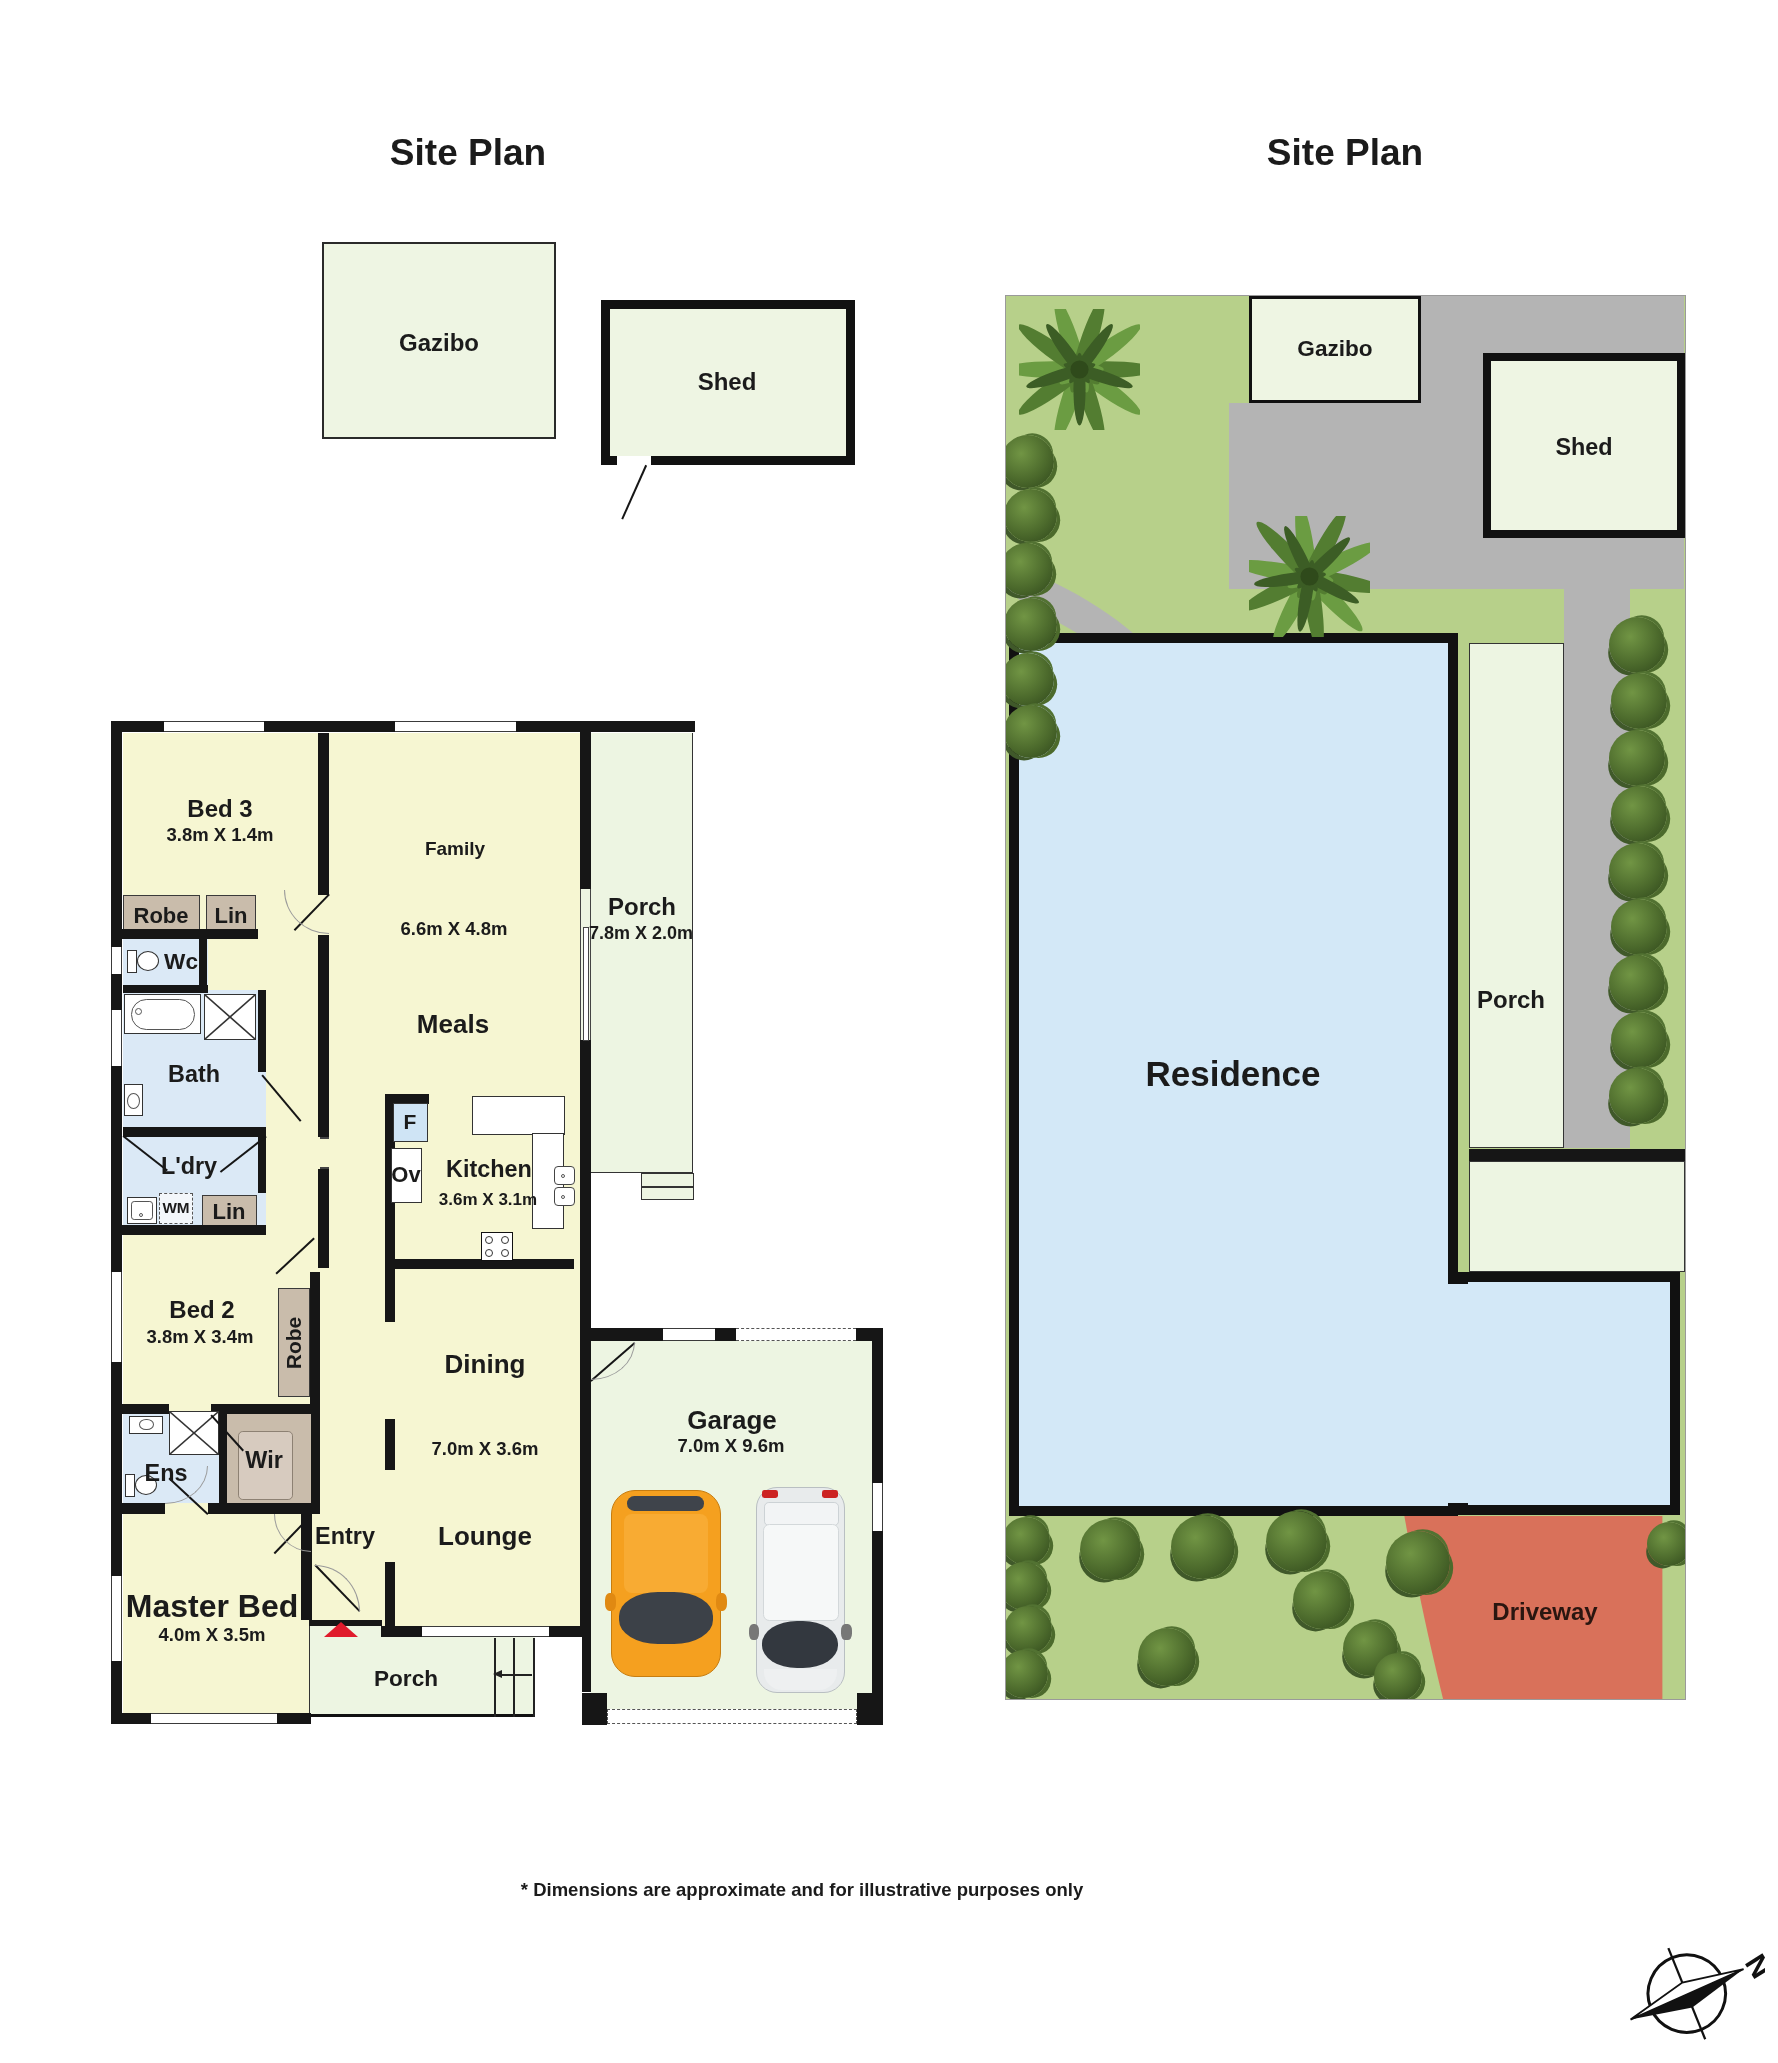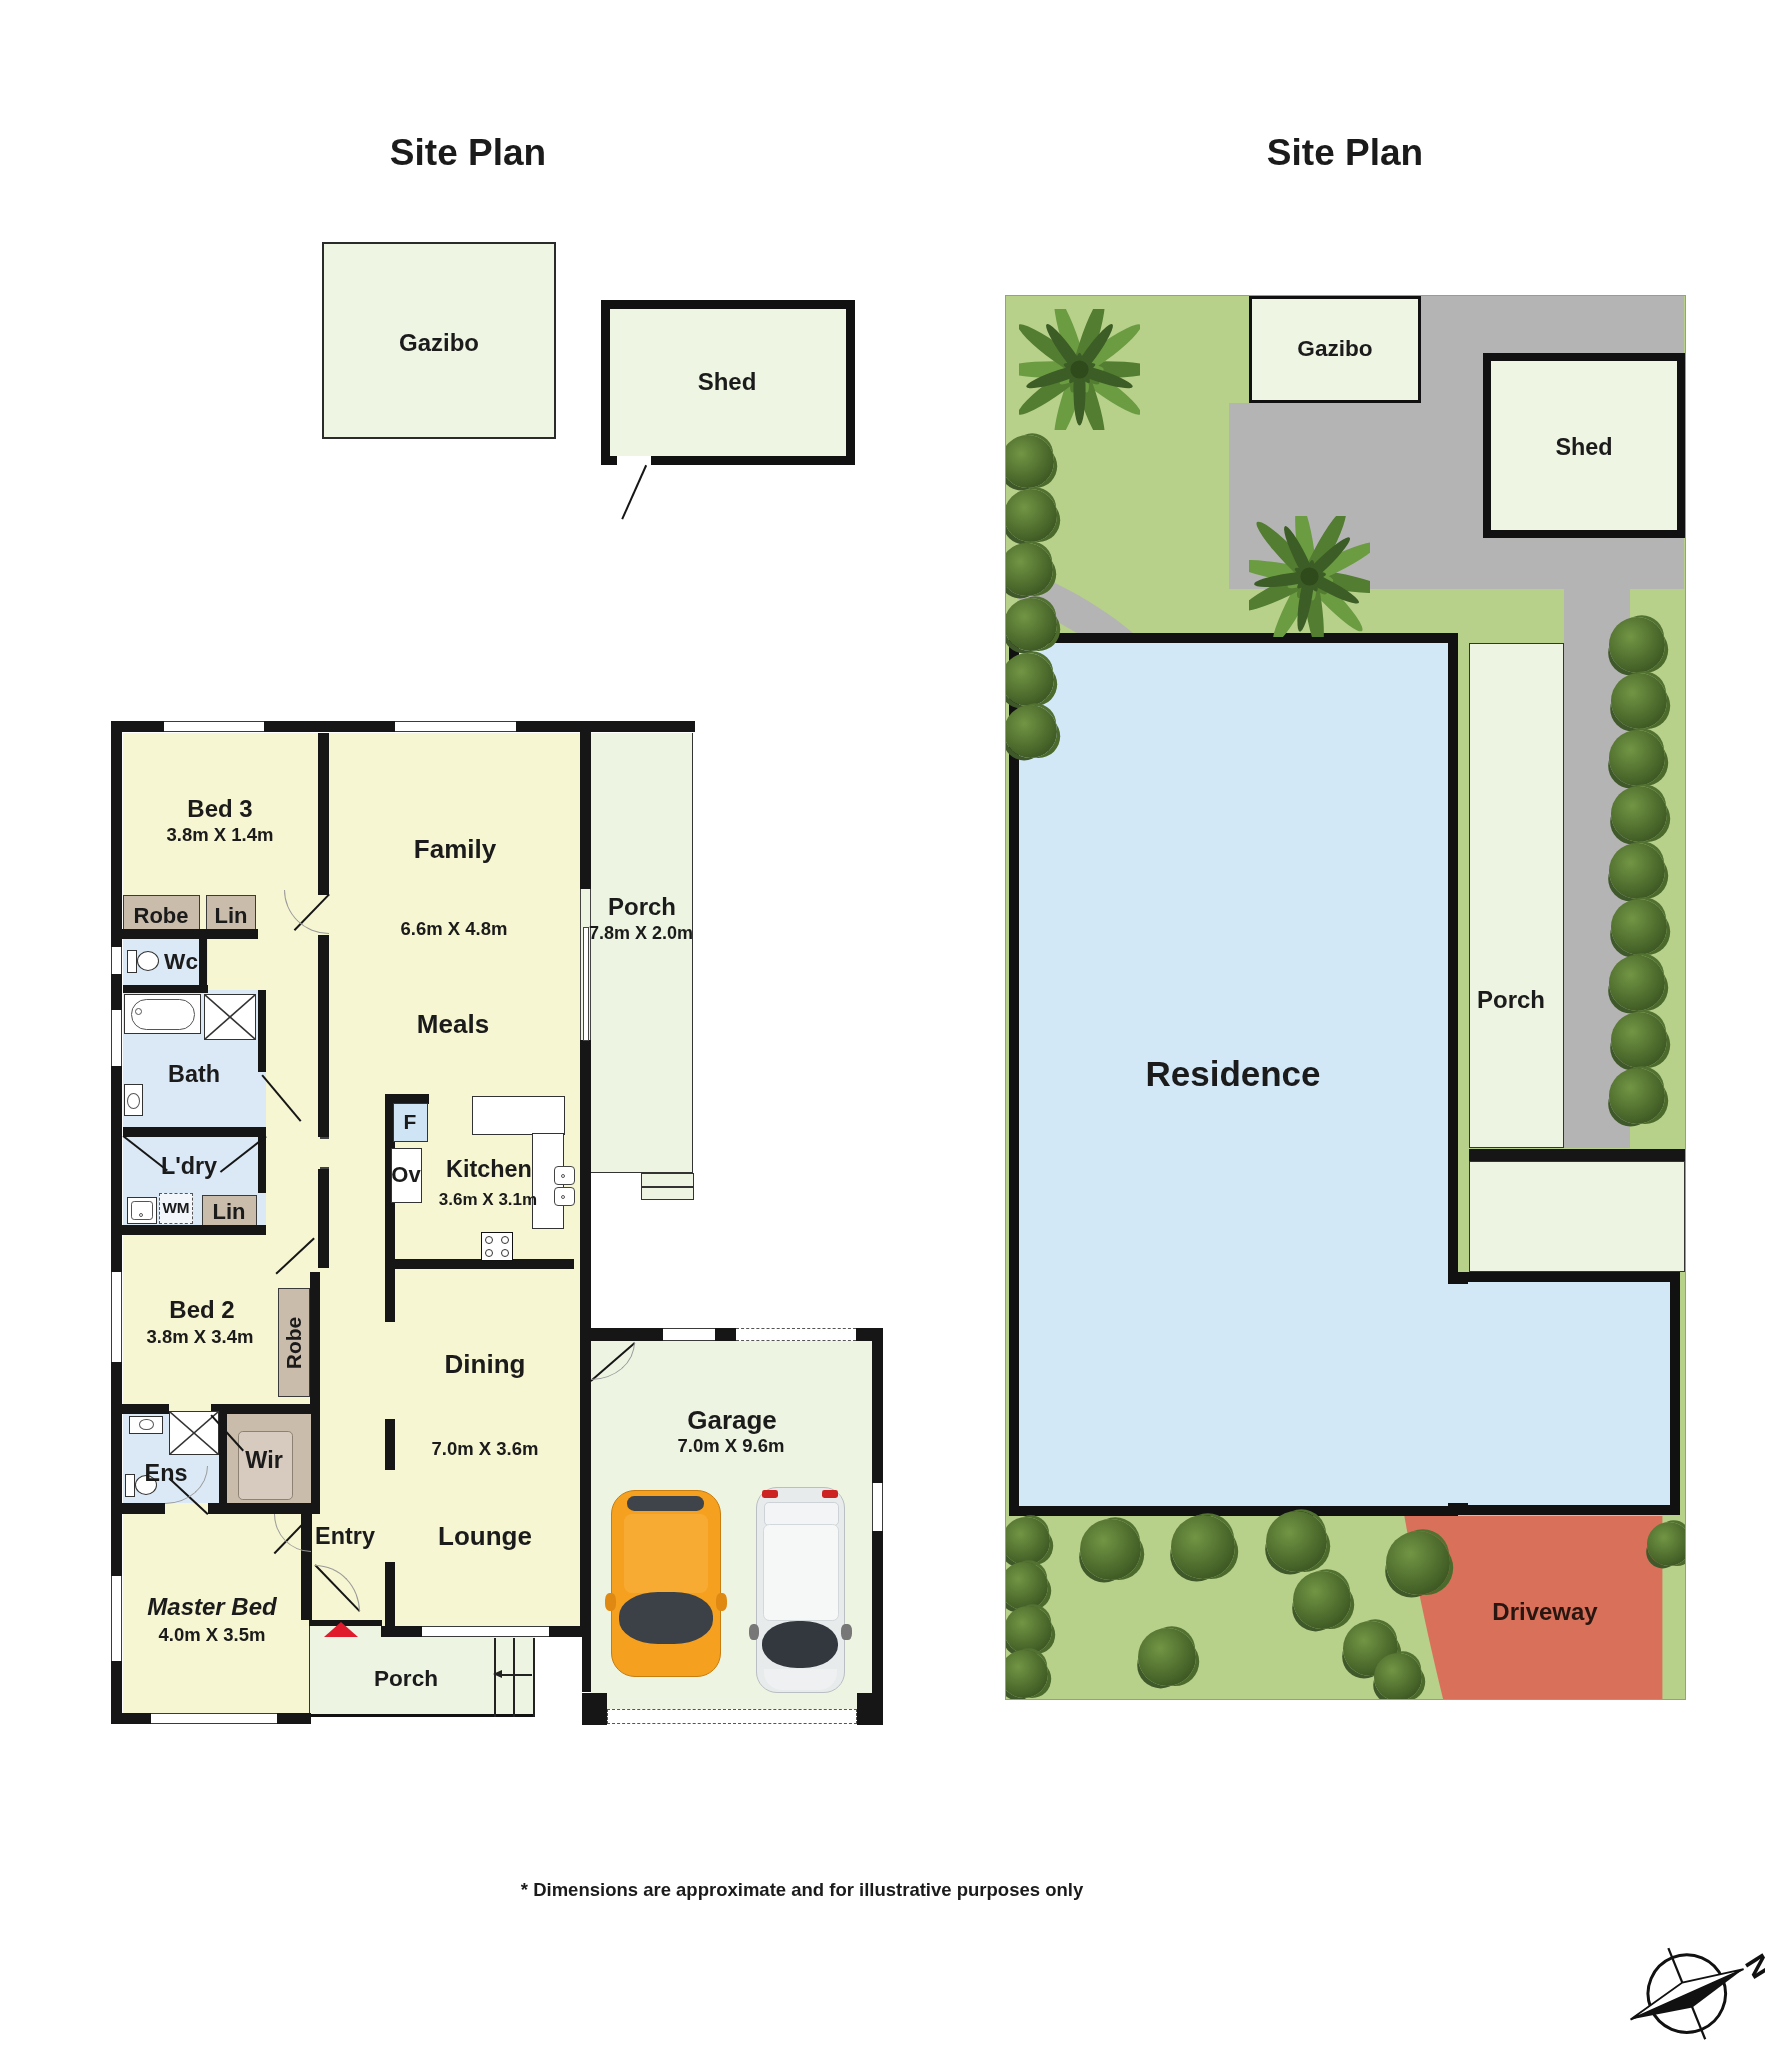--- a/index.html
+++ b/index.html
@@ -197,21 +197,21 @@
     <div class="abs" style="left:8px;top:14.5px;width:73px;height:22.6px;background:#f2f4f5;border:0.8px solid #ccd2d5;border-radius:4.8px;"></div>
     <div class="abs" style="left:7.3px;top:37px;width:74px;height:95px;background:#f6f8f8;border:0.8px solid #d3d8da;border-radius:6.4px;"></div>
     <div class="abs" style="left:6.4px;top:134px;width:76px;height:47px;background:#33383f;border-radius:35px/22.6px;"></div>
     <div class="abs" style="left:8px;top:182px;width:73px;height:21px;background:#eef0f1;border-radius:0 0 18px 18px;"></div>
     <div class="abs" style="left:-7.3px;top:137px;width:10.5px;height:16px;background:#777;border-radius:40%;"></div>
     <div class="abs" style="left:85px;top:137px;width:10.5px;height:16px;background:#777;border-radius:40%;"></div>
   </div>
 
   <div class="lbl" style="left:220px;top:809px;font-size:24px;">Bed 3</div>
   <div class="lbl" style="left:220px;top:835px;font-size:18.5px;">3.8m X 1.4m</div>
-  <div class="lbl" style="left:455px;top:849px;font-size:26px;">Family</div>
+  <div class="lbl" style="left:455px;top:849px;font-size:19px;">Family</div>
   <div class="lbl" style="left:454px;top:929px;font-size:18.5px;">6.6m X 4.8m</div>
   <div class="lbl" style="left:453px;top:1024px;font-size:26px;">Meals</div>
   <div class="lbl" style="left:642px;top:907px;font-size:24px;">Porch</div>
   <div class="lbl" style="left:641px;top:934px;font-size:18px;">7.8m X 2.0m</div>
   <div class="lbl" style="left:489px;top:1170px;font-size:23.4px;">Kitchen</div>
   <div class="lbl" style="left:488px;top:1200px;font-size:17px;">3.6m X 3.1m</div>
   <div class="lbl" style="left:410px;top:1122px;font-size:21px;">F</div>
   <div class="lbl" style="left:406px;top:1175px;font-size:22px;">Ov</div>
   <div class="lbl" style="left:485px;top:1364px;font-size:26px;">Dining</div>
   <div class="lbl" style="left:485px;top:1449px;font-size:18.5px;">7.0m X 3.6m</div>
@@ -222,21 +222,21 @@
   <div class="lbl" style="left:161px;top:916px;font-size:22px;">Robe</div>
   <div class="lbl" style="left:231px;top:916px;font-size:22px;">Lin</div>
   <div class="lbl" style="left:181px;top:962px;font-size:22.6px;">Wc</div>
   <div class="lbl" style="left:194px;top:1075px;font-size:23.4px;">Bath</div>
   <div class="lbl" style="left:189px;top:1167px;font-size:23.4px;">L'dry</div>
   <div class="lbl" style="left:176px;top:1208px;font-size:15.3px;">WM</div>
   <div class="lbl" style="left:229px;top:1212px;font-size:22px;">Lin</div>
   <div class="lbl" style="left:166px;top:1474px;font-size:23.4px;">Ens</div>
   <div class="lbl" style="left:264px;top:1461px;font-size:23.4px;">Wir</div>
   <div class="vlbl" style="left:294px;top:1343px;font-size:21px;">Robe</div>
-  <div class="lbl" style="left:212px;top:1607px;font-size:24px;font-style:italic;">Master Bed</div>
+  <div class="lbl" style="left:212px;top:1607px;font-size:32px;">Master Bed</div>
   <div class="lbl" style="left:212px;top:1635px;font-size:18.5px;">4.0m X 3.5m</div>
   <div class="lbl" style="left:732px;top:1420px;font-size:26px;">Garage</div>
   <div class="lbl" style="left:731px;top:1446px;font-size:18.5px;">7.0m X 9.6m</div>
   <div class="lbl" style="left:406px;top:1679px;font-size:22.6px;">Porch</div>
 
   <div class="site">
     <div class="grey" style="left:414px;top:0;width:264px;height:293px;"></div>
     <div class="grey" style="left:223px;top:107px;width:191px;height:186px;"></div>
     <div class="grey" style="left:558px;top:293px;width:66px;height:559px;"></div>
 

